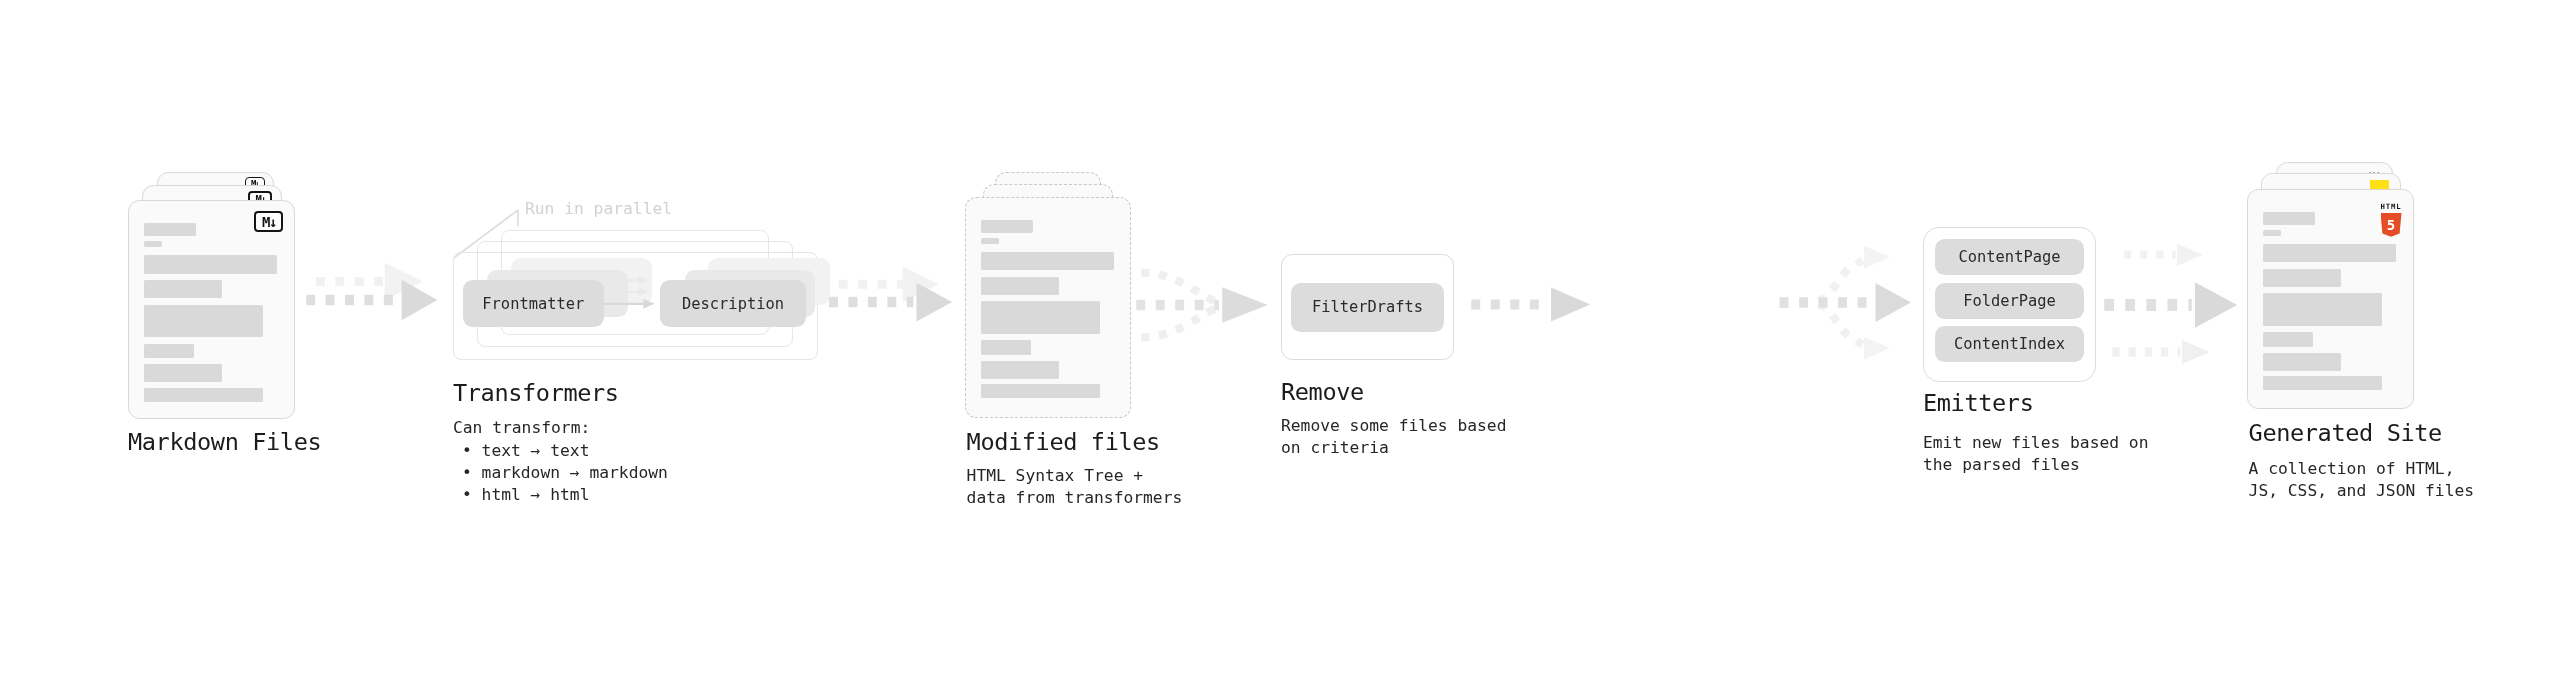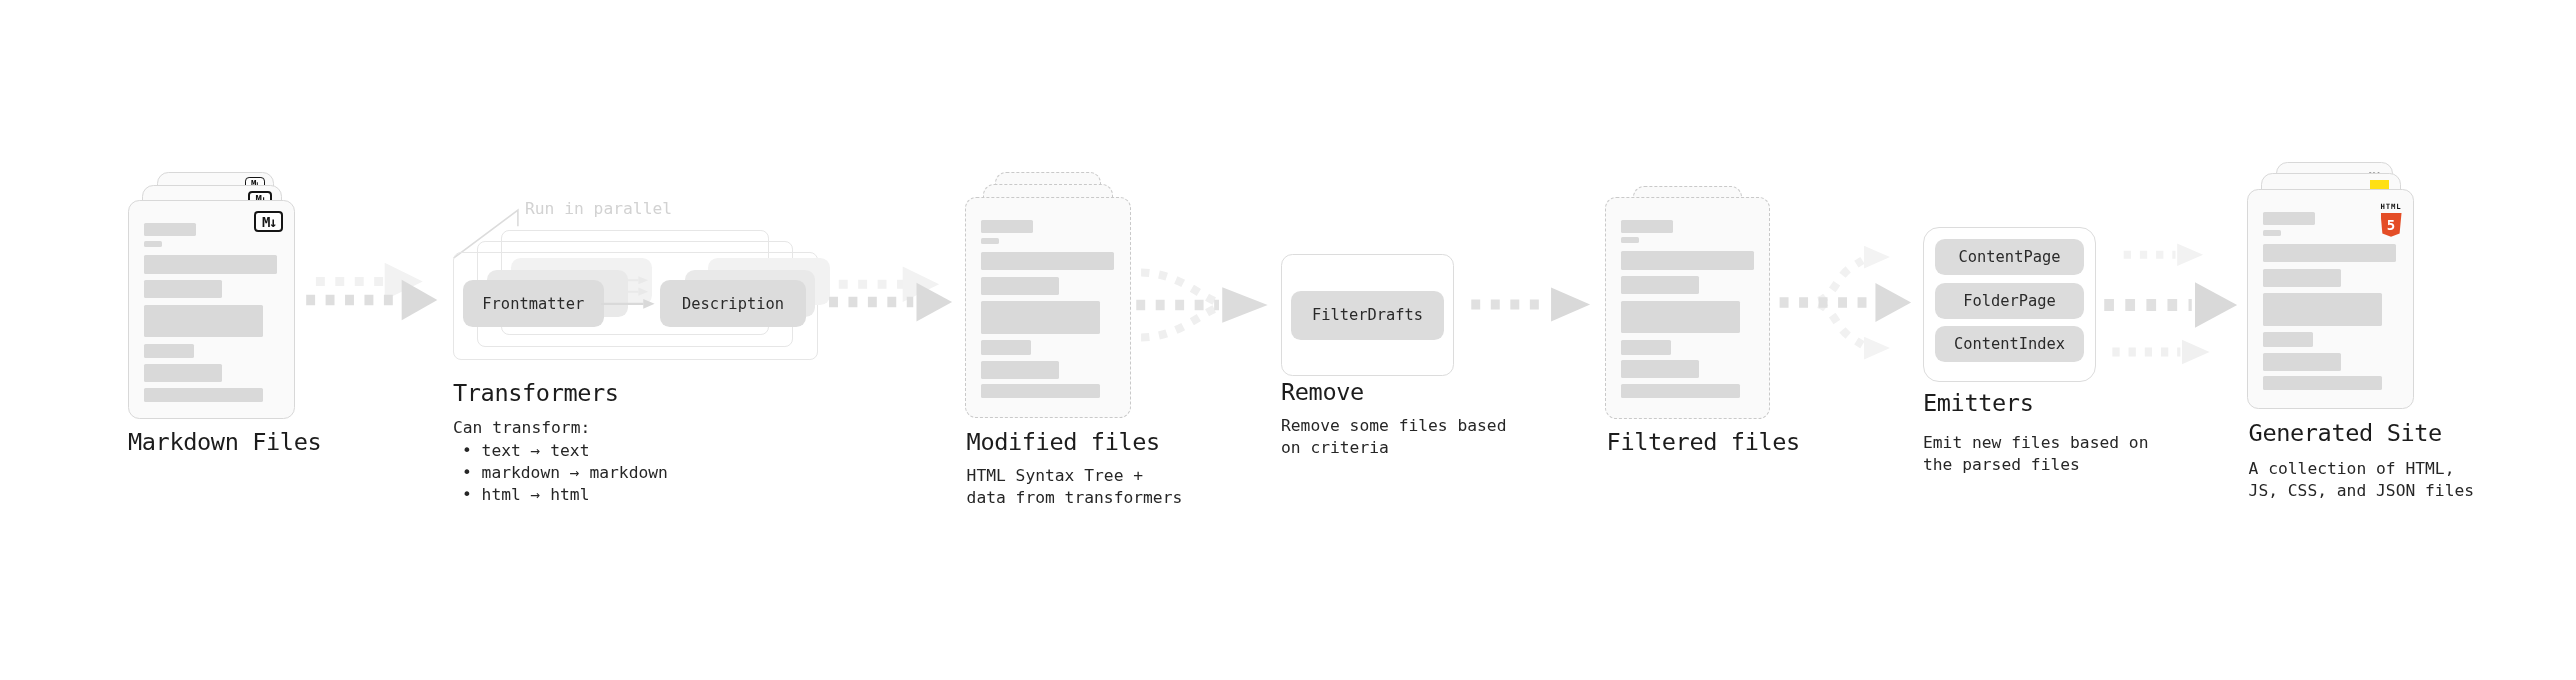--- a/index.html
+++ b/index.html
@@ -155,51 +155,35 @@
   </section>
 
   <svg class="abs" style="left:1133px; top:256px;" width="142" height="98" viewBox="0 0 175 120">
     <path d="M 10,20 C 55,20 80,48 105,57" fill="none" stroke="#efefef" stroke-width="10" stroke-dasharray="10 12"></path>
     <path d="M 10,100 C 55,100 80,72 105,63" fill="none" stroke="#efefef" stroke-width="10" stroke-dasharray="10 12"></path>
     <line x1="4" y1="60" x2="106" y2="60" stroke="#e2e2e2" stroke-width="13" stroke-dasharray="11 13"></line>
     <polygon points="110,38 166,60 110,82" fill="#dcdcdc"></polygon>
   </svg>
 
   <section class="group" style="left:1281px; top:254px; width:203px; height:228px;">
-    <div class="panel" style="left:0; top:0; width:173px; height:122px; display:flex; align-items:center; justify-content:center;">
+    <div class="panel" style="left:0; top:0; width:173px; height:106px; display:flex; align-items:center; justify-content:center;">
       <div class="panel-chip" style="width:153px; height:49px;">FilterDrafts</div>
     </div>
     <h2 class="label" style="left:0; top:124px;">Remove</h2>
     <div class="desc" style="left:0; top:161px;">
       <div>Remove some files based</div>
       <div>on criteria</div>
     </div>
   </section>
 
   <svg class="abs" style="left:1468px; top:276px;" width="127" height="57" viewBox="0 0 156 70">
     <line x1="4" y1="35" x2="100" y2="35" stroke="#e0e0e0" stroke-width="12" stroke-dasharray="11 13"></line>
     <polygon points="102,14 150,35 102,56" fill="#d9d9d9"></polygon>
   </svg>
 
-  <section class="group" style="left:1605px; top:186px; width:203px; height:284px;">
-    <div class="file-card dashed" style="left:28.4px; top:0; width:109px; height:41px;"></div>
-    <div class="file-card dashed" style="left:0; top:10.6px; width:165px; height:222px;">
-      <div class="bars">
-          <div class="bar" style="width: 52px; height: 13px; margin-bottom: 4.9px;"></div>
-          <div class="bar" style="width: 18px; height: 5.7px; margin-bottom: 8.1px;"></div>
-          <div class="bar" style="width: 133px; height: 18.7px; margin-bottom: 6.5px;"></div>
-          <div class="bar" style="width: 78px; height: 18px; margin-bottom: 6.5px;"></div>
-          <div class="bar" style="width: 119px; height: 32.5px; margin-bottom: 6.5px;"></div>
-          <div class="bar" style="width: 50px; height: 14.6px; margin-bottom: 5.7px;"></div>
-          <div class="bar" style="width: 78px; height: 18px; margin-bottom: 5.7px;"></div>
-          <div class="bar" style="width: 119px; height: 14px; margin-bottom: 0px;"></div>
-        </div>
-    </div>
-    <h2 class="label" style="left:1.6px; top:242px;">Filtered files</h2>
-  </section>
 
   <svg class="abs" style="left:1778px; top:244px;" width="138" height="122" viewBox="0 0 170 150">
     <path d="M 50,70 C 68,64 72,42 88,30 L 104,20" fill="none" stroke="#f1f1f1" stroke-width="10" stroke-dasharray="10 12"></path>
     <polygon points="106,2 138,16 106,30" fill="#f3f3f3"></polygon>
     <path d="M 50,74 C 68,80 72,102 88,114 L 104,124" fill="none" stroke="#f1f1f1" stroke-width="10" stroke-dasharray="10 12"></path>
     <polygon points="106,114 138,128 106,142" fill="#f3f3f3"></polygon>
     <line x1="2" y1="72" x2="118" y2="72" stroke="#e0e0e0" stroke-width="13" stroke-dasharray="11 13"></line>
     <polygon points="120,48 164,72 120,96" fill="#dbdbdb"></polygon>
   </svg>
 

